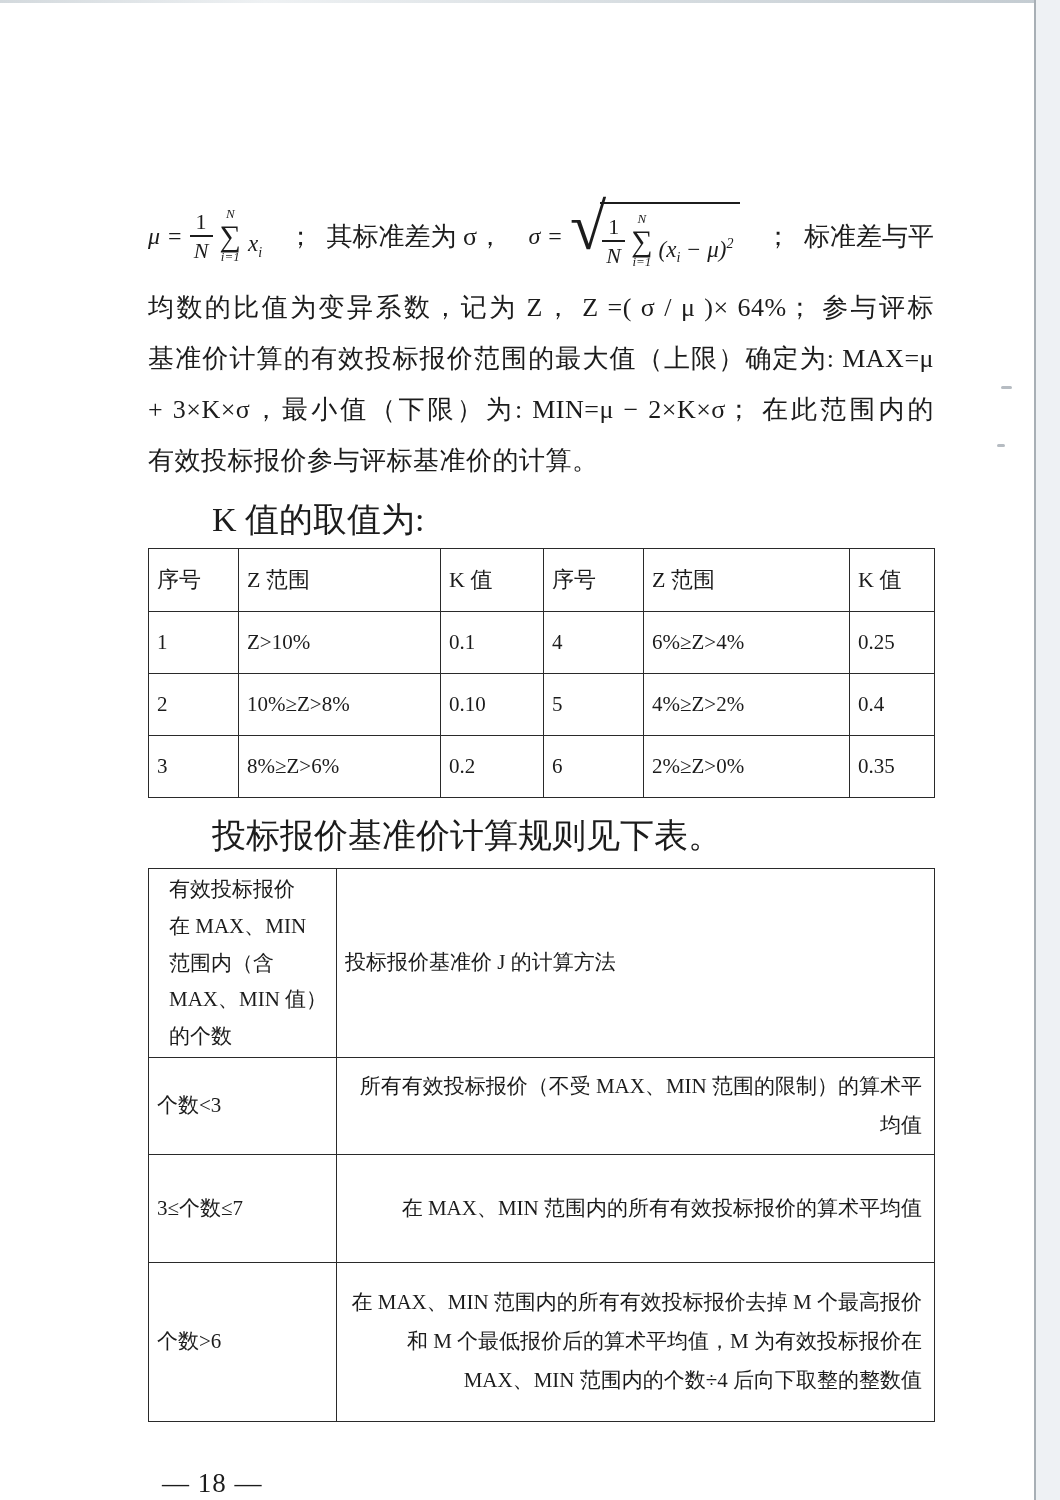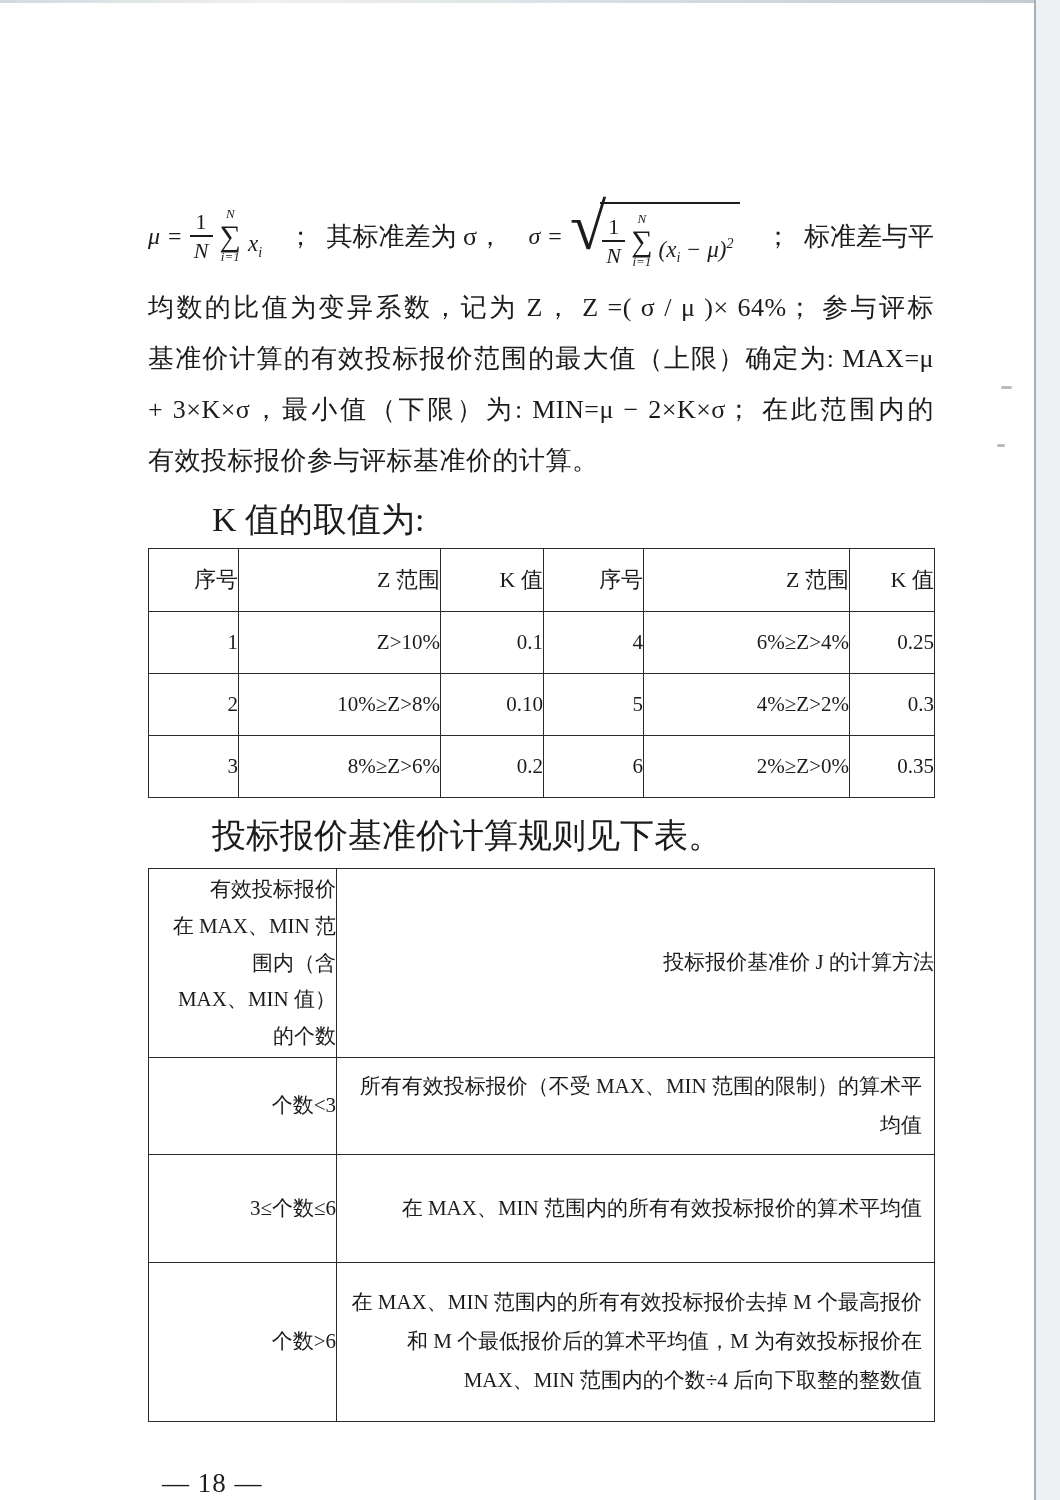--- a/index.html
+++ b/index.html
@@ -48,22 +48,22 @@
   .bline{height:51px;line-height:51px;white-space:pre;}
   .bline.jline{text-align:justify;text-align-last:justify;white-space:normal;}
 
   
   .heading{font-size:34px;height:48px;line-height:48px;text-indent:64px;white-space:pre;}
   .heading.h1{margin-top:10px;}
   .heading.h2{margin-top:14px;margin-bottom:8px;}
 
   
   table{border-collapse:collapse;width:786px;table-layout:fixed;}
-  td{border:1.6px solid #2a2a2a;text-align:right;vertical-align:middle;
-     font-size:21px;padding:2px 0;overflow:hidden;}
+  td{border:1.6px solid #2a2a2a;text-align:left;vertical-align:middle;
+     font-size:21px;padding:2px 8px;overflow:hidden;}
   .ktable{margin-top:4px;}
   .ktable tr.hdr td{height:58px;font-size:22px;}
   .ktable tr.data td{height:57px;}
   .rtable td{line-height:1.85;}
   .rtable .hdr td{height:122px;}
   .rtable .r0 .method-cell{height:84px;}
   .rtable .r1 .method-cell{height:95px;}
   .rtable .r2 .method-cell{height:146px;}
   .method-cell{text-align:right;padding:6px 12px;}
   .hdr-left div{line-height:1.75;margin-left:12px;}
@@ -156,21 +156,21 @@
       <td>4</td>
       <td>6%≥Z&gt;4%</td>
       <td>0.25</td>
     </tr>
     <tr class="data">
       <td>2</td>
       <td>10%≥Z&gt;8%</td>
       <td>0.10</td>
       <td>5</td>
       <td>4%≥Z&gt;2%</td>
-      <td>0.3</td>
+      <td>0.4</td>
     </tr>
     <tr class="data">
       <td>3</td>
       <td>8%≥Z&gt;6%</td>
       <td>0.2</td>
       <td>6</td>
       <td>2%≥Z&gt;0%</td>
       <td>0.35</td>
     </tr>
   </tbody>
@@ -190,21 +190,21 @@
         <div>在 MAX、MIN 范围内（含</div>
         <div>MAX、MIN 值）的个数</div>
       </td>
       <td>投标报价基准价 J 的计算方法</td>
     </tr>
     <tr class="r0">
       <td>个数&lt;3</td>
       <td class="method-cell">所有有效投标报价（不受 MAX、MIN 范围的限制）的算术平均值</td>
     </tr>
     <tr class="r1">
-      <td>3≤个数≤6</td>
+      <td>3≤个数≤7</td>
       <td class="method-cell">在 MAX、MIN 范围内的所有有效投标报价的算术平均值</td>
     </tr>
     <tr class="r2">
       <td>个数&gt;6</td>
       <td class="method-cell">在 MAX、MIN 范围内的所有有效投标报价去掉 M 个最高报价和 M 个最低报价后的算术平均值，M 为有效投标报价在 MAX、MIN 范围内的个数÷4 后向下取整的整数值</td>
     </tr>
   </tbody>
     </table>
 
   <div class="footer">— 18 —</div>

